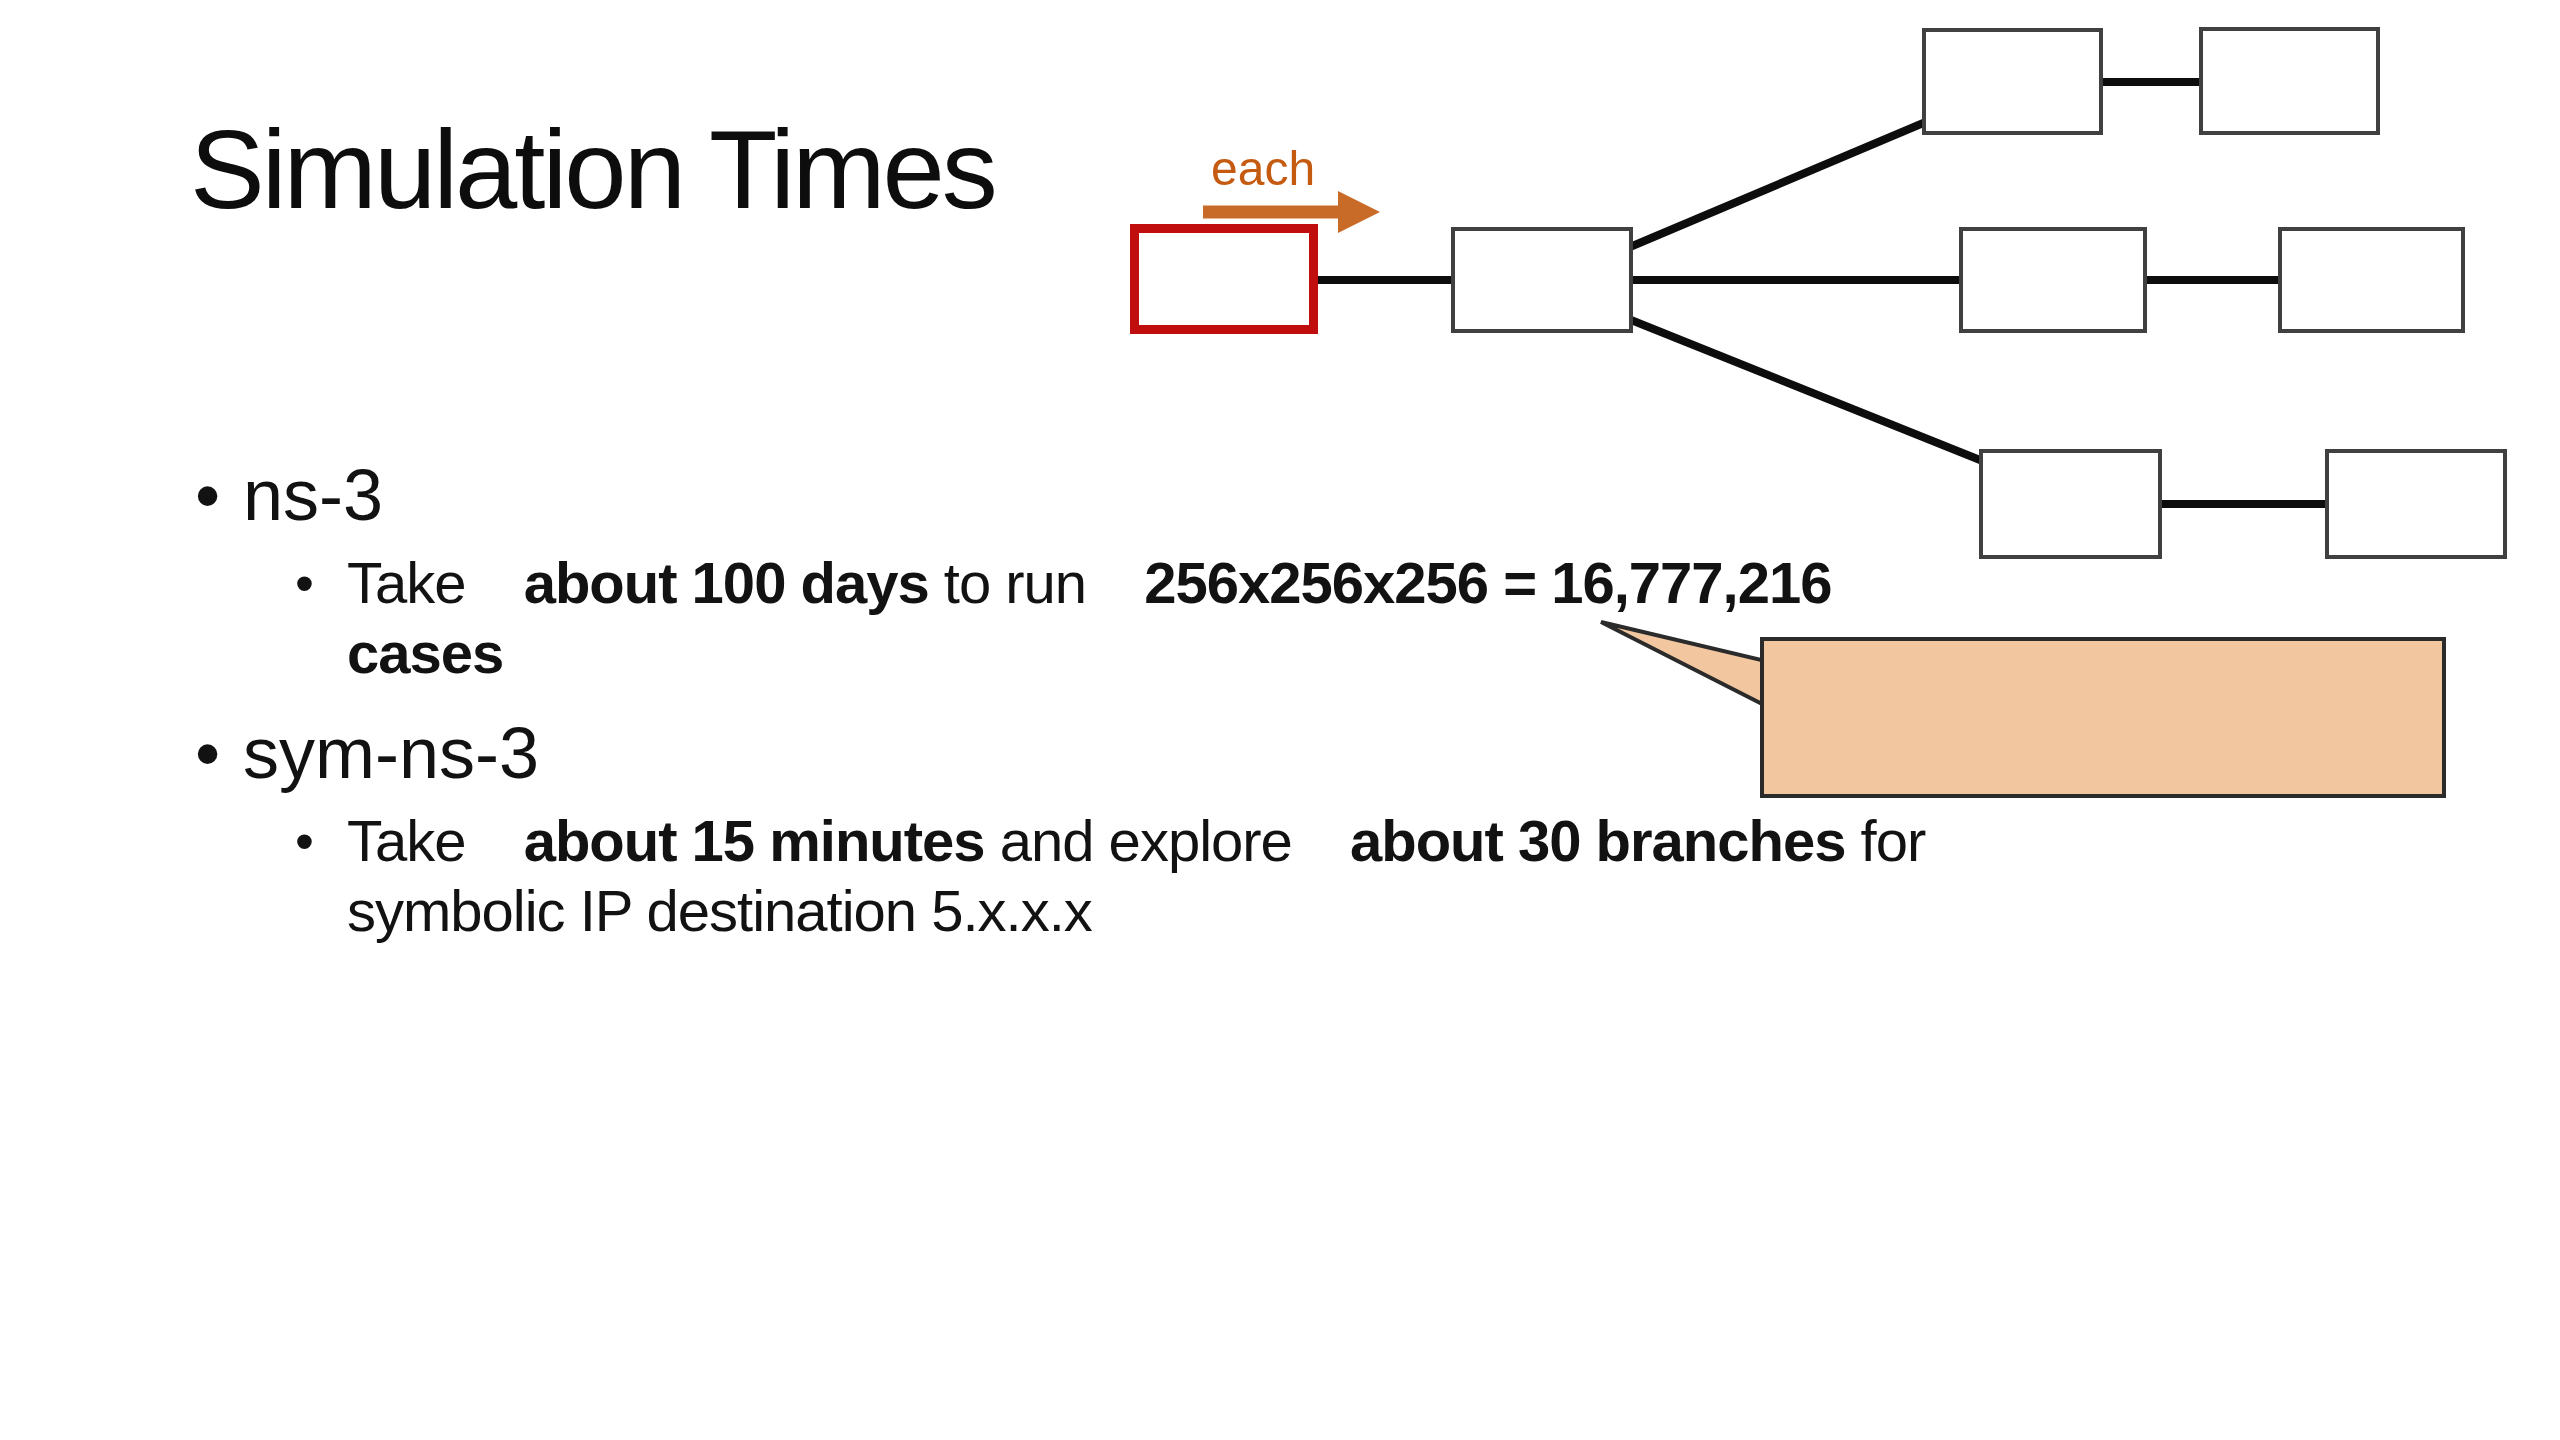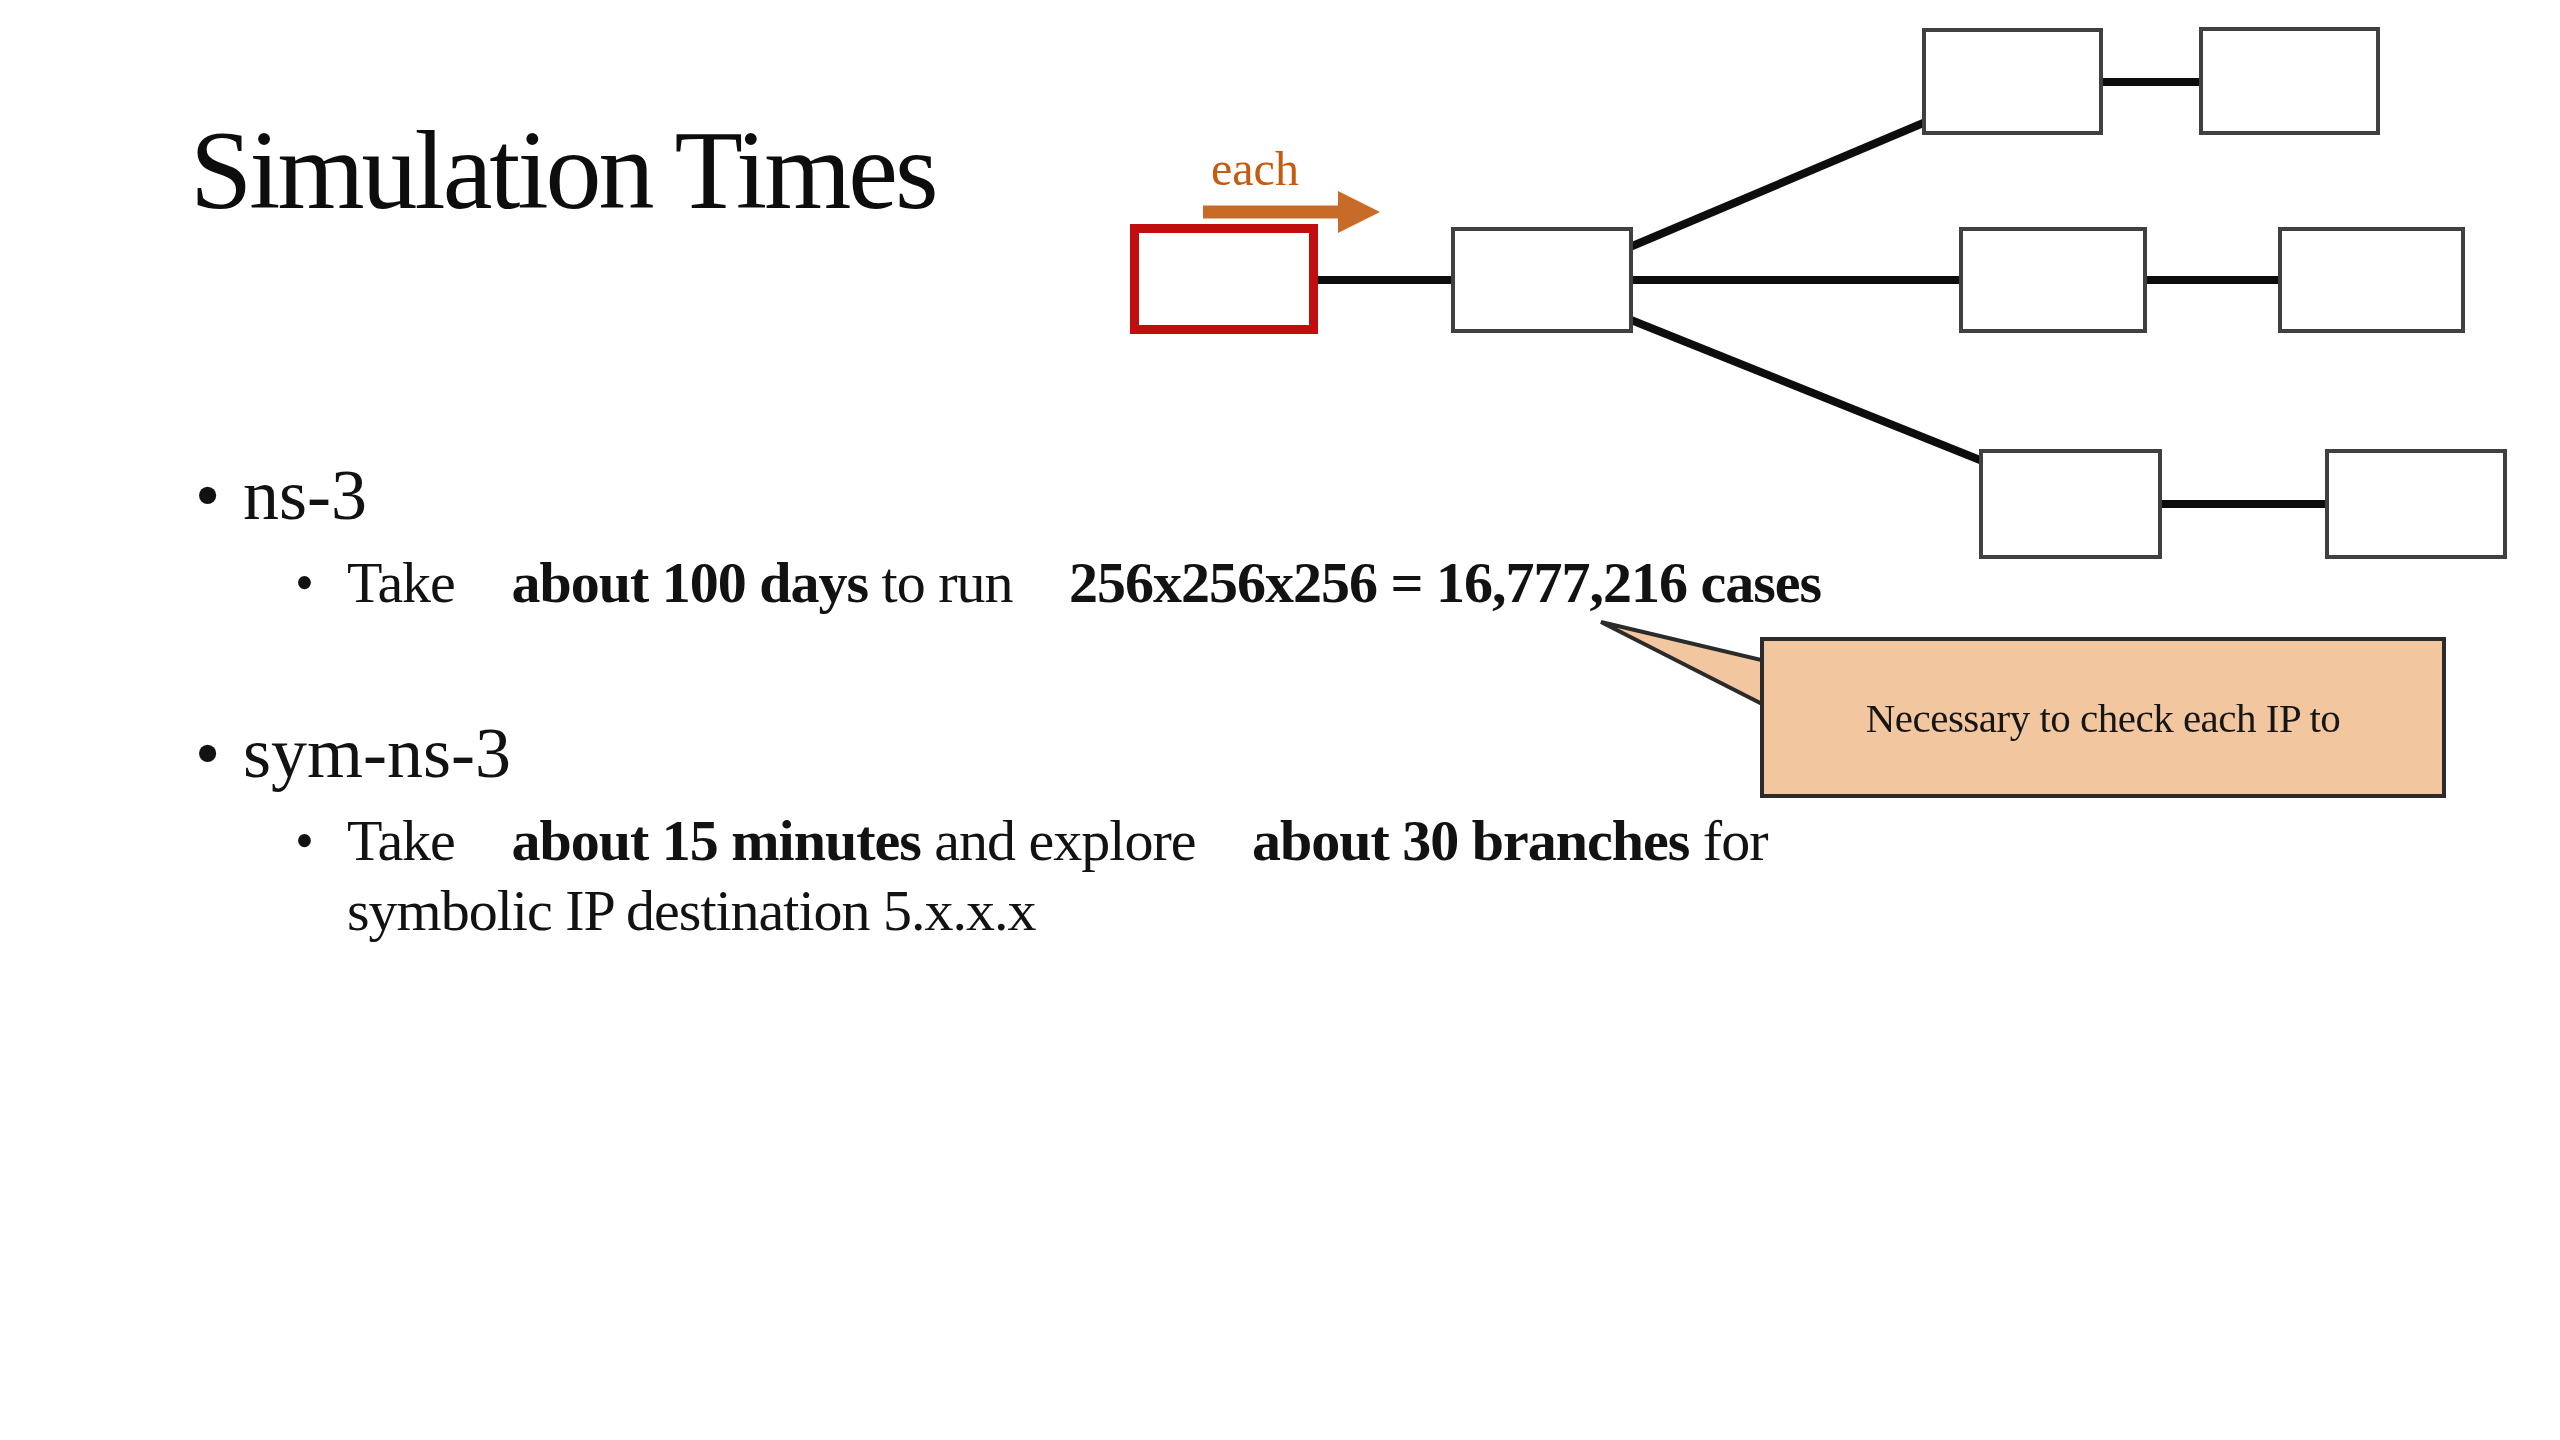--- a/index.html
+++ b/index.html
@@ -1,21 +1,21 @@
 <!DOCTYPE html>
 <html style="--accent_orange: #C55A11; --arrow_orange: #C96B28; --red_box_border: #C00D0D; --node_border: #404040; --connector: #0d0d0d; --callout_fill: #F2C7A0; --callout_border: #2B2B2B;"><head>
 <meta charset="utf-8">
 <style>
   html,body{margin:0;padding:0;background:#ffffff;}
   .slide{
     position:relative;
     width:2560px;height:1440px;
     background:#ffffff;
     overflow:hidden;
-    font-family:Liberation Serif, serif;
+    font-family:Liberation Sans, sans-serif;
     color:#111111;
   }
   .abs{position:absolute;}
   
   .title{
     left:190px;top:110px;
     font-size:112px;line-height:120px;letter-spacing:-3px;
     color:#0d0d0d;white-space:nowrap;
   }
   
@@ -98,21 +98,20 @@
   <div class="box bx-a"></div>
   <div class="box bx-b"></div>
   <div class="box bx-c"></div>
   <div class="box bx-d"></div>
   <div class="box bx-e"></div>
   <div class="box bx-f"></div>
 
   <div class="abs ping">each</div>
 
   <div class="abs callout">
-    <span>Necessary to check each IP to</span>
   </div>
 
   <div>
     <div class="row l1 row-ns3">
       <span class="dot">•</span>
       <span class="txt">ns-3</span>
     </div>
     <div class="row l2 row-ns3-detail">
       <span class="dot">•</span>
       <span class="txt"><span>Take </span><b>about 100 days</b><span> to run </span><b>256x256x256 = 16,777,216 cases</b><br></span>

